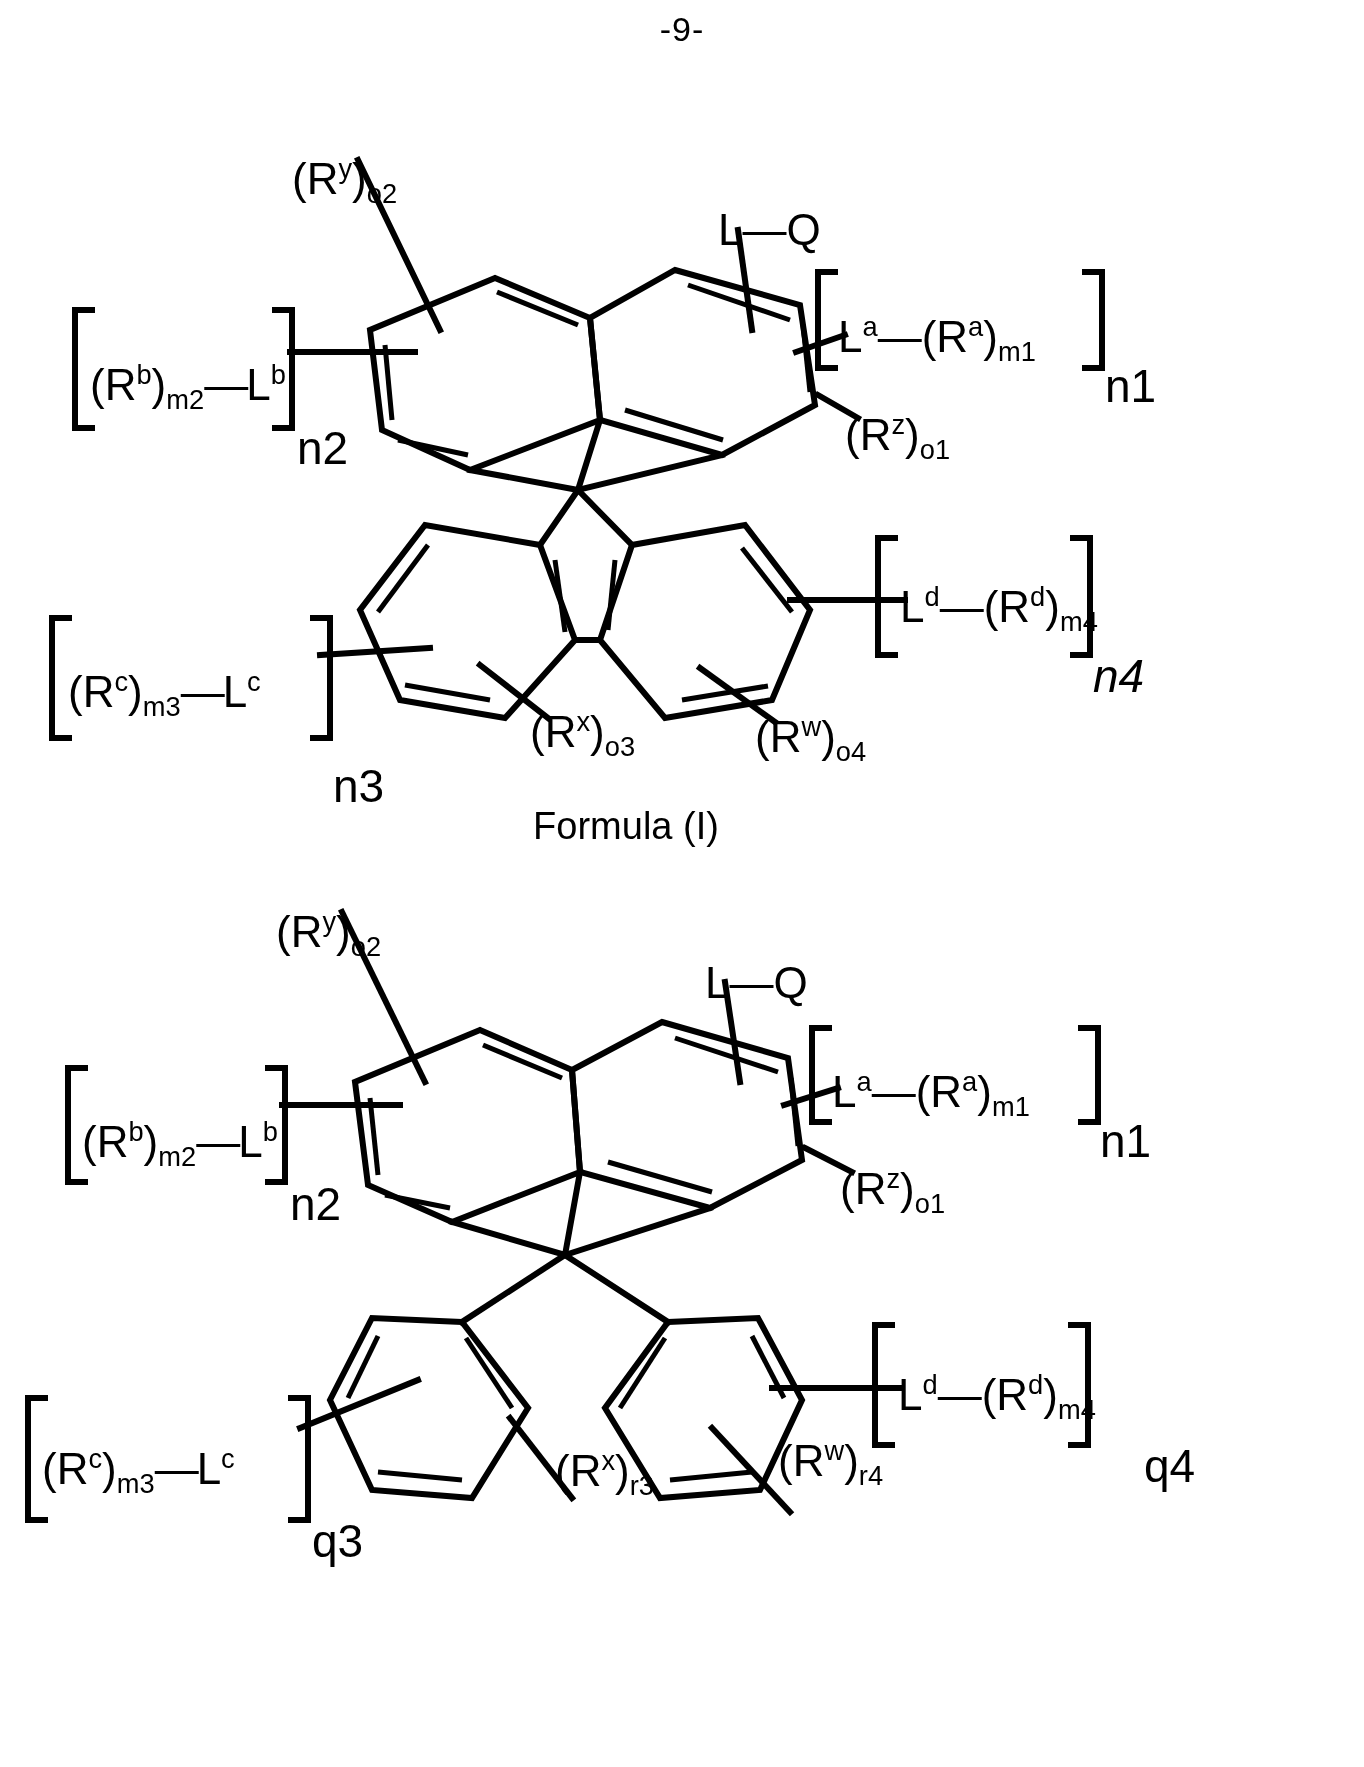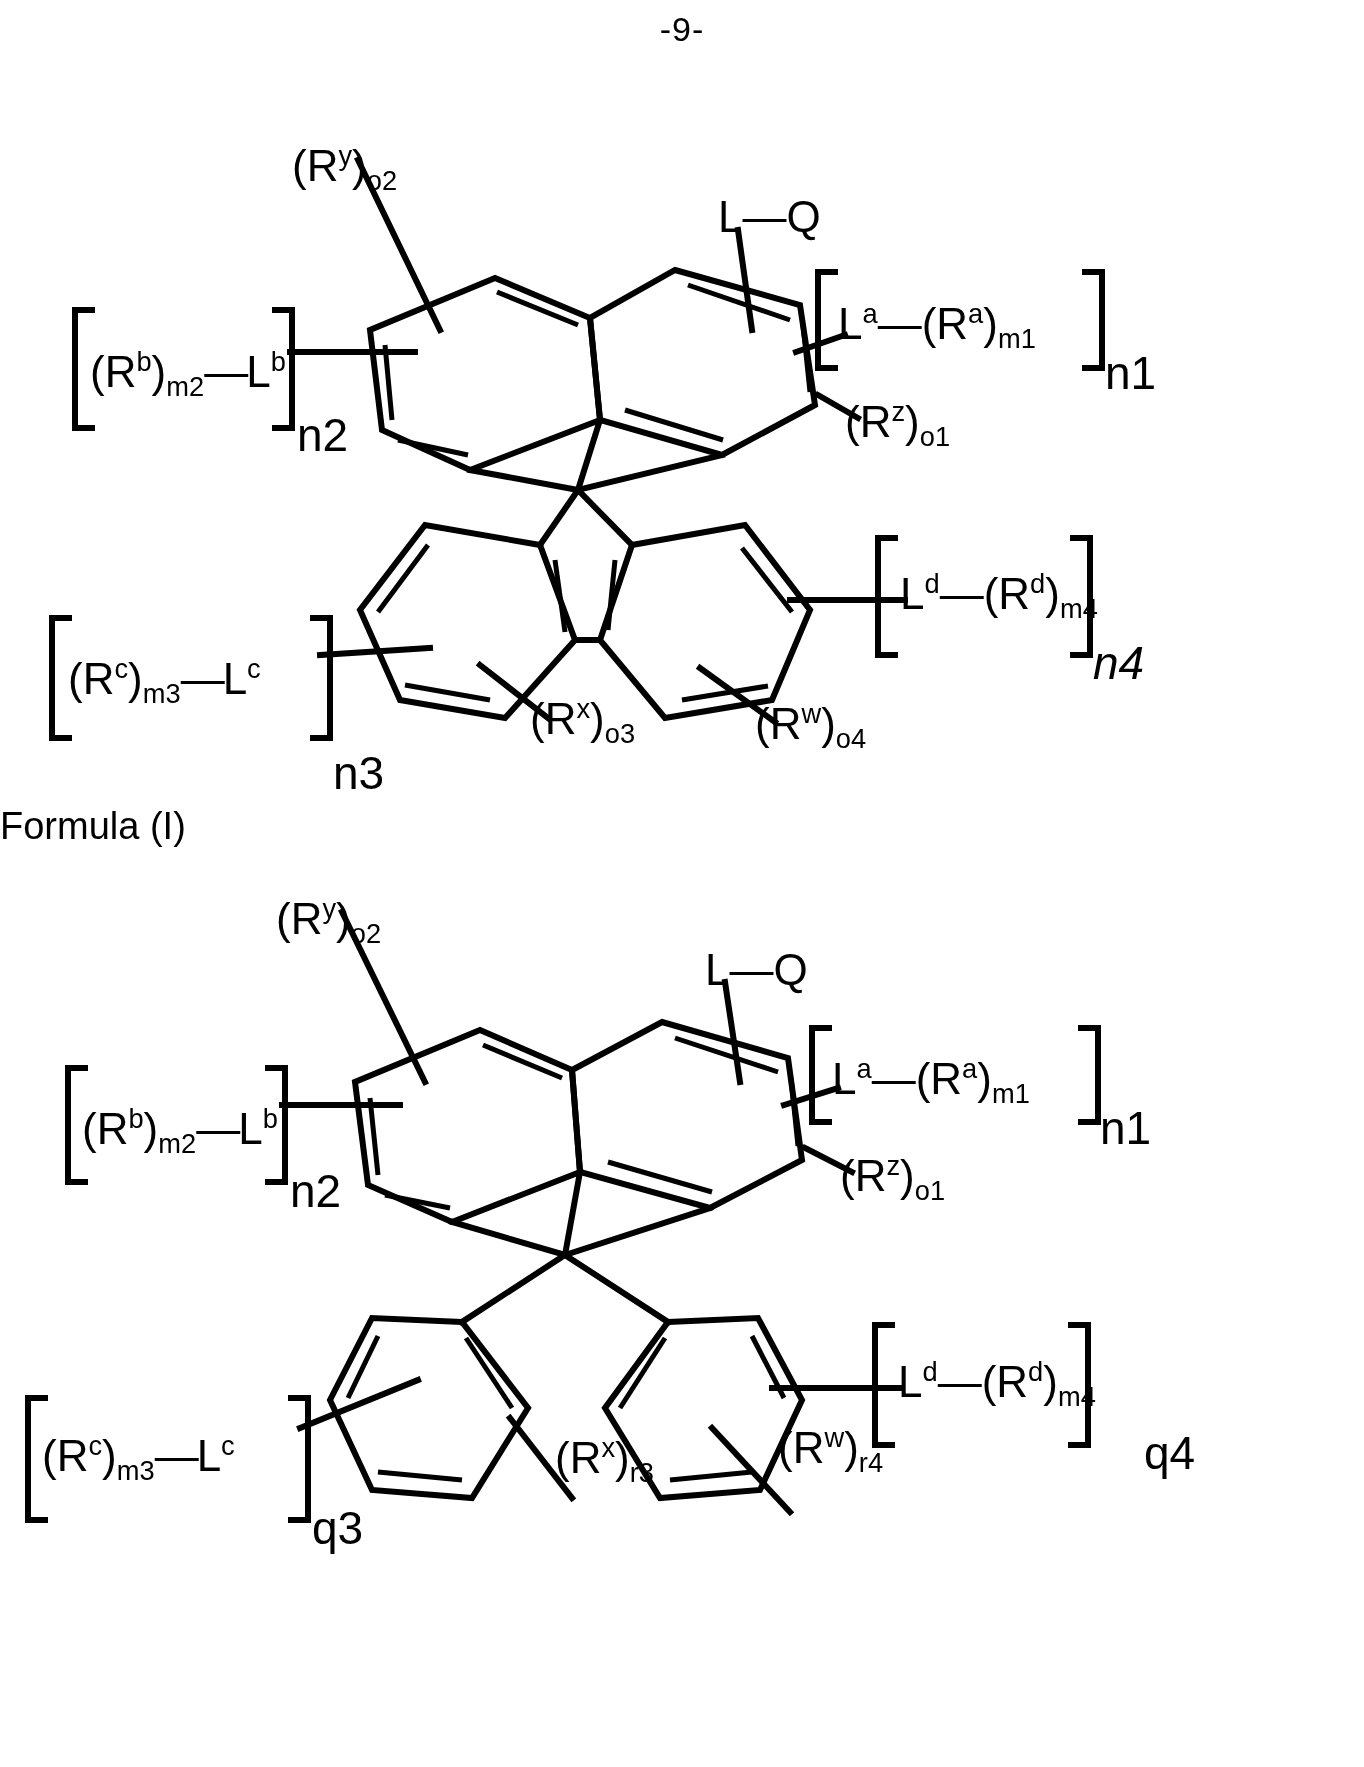--- a/index.html
+++ b/index.html
@@ -9,28 +9,29 @@
     font-family:"Liberation Sans", sans-serif;
     color:#000;
     position:relative;
     overflow:hidden;
   }
   .page-num {
     position:absolute; top:10px; left:0; width:1364px;
     text-align:center; font-size:34px; letter-spacing:1px;
   }
   .formula-caption {
-    position:absolute; width:1252px; text-align:left;
+    position:absolute; width:1252px; text-align:center;
     font-size:38px;
   }
   .lbl {
     position:absolute;
     font-size:44px;
     white-space:nowrap;
     line-height:1;
+    margin-top:13px;
   }
   .lbl sup { font-size:0.62em; vertical-align:super; }
   .lbl sub { font-size:0.62em; vertical-align:sub; }
   .sm { font-size:46px; }
   svg { position:absolute; top:0; left:0; overflow:visible; }
   .bond { stroke:#000; fill:none; stroke-width:6; stroke-linecap:square; }
   .bond-thin { stroke:#000; fill:none; stroke-width:5; stroke-linecap:butt; }
   .brk { stroke:#000; fill:none; stroke-width:6; stroke-linecap:butt; }
 </style>
 </head>

